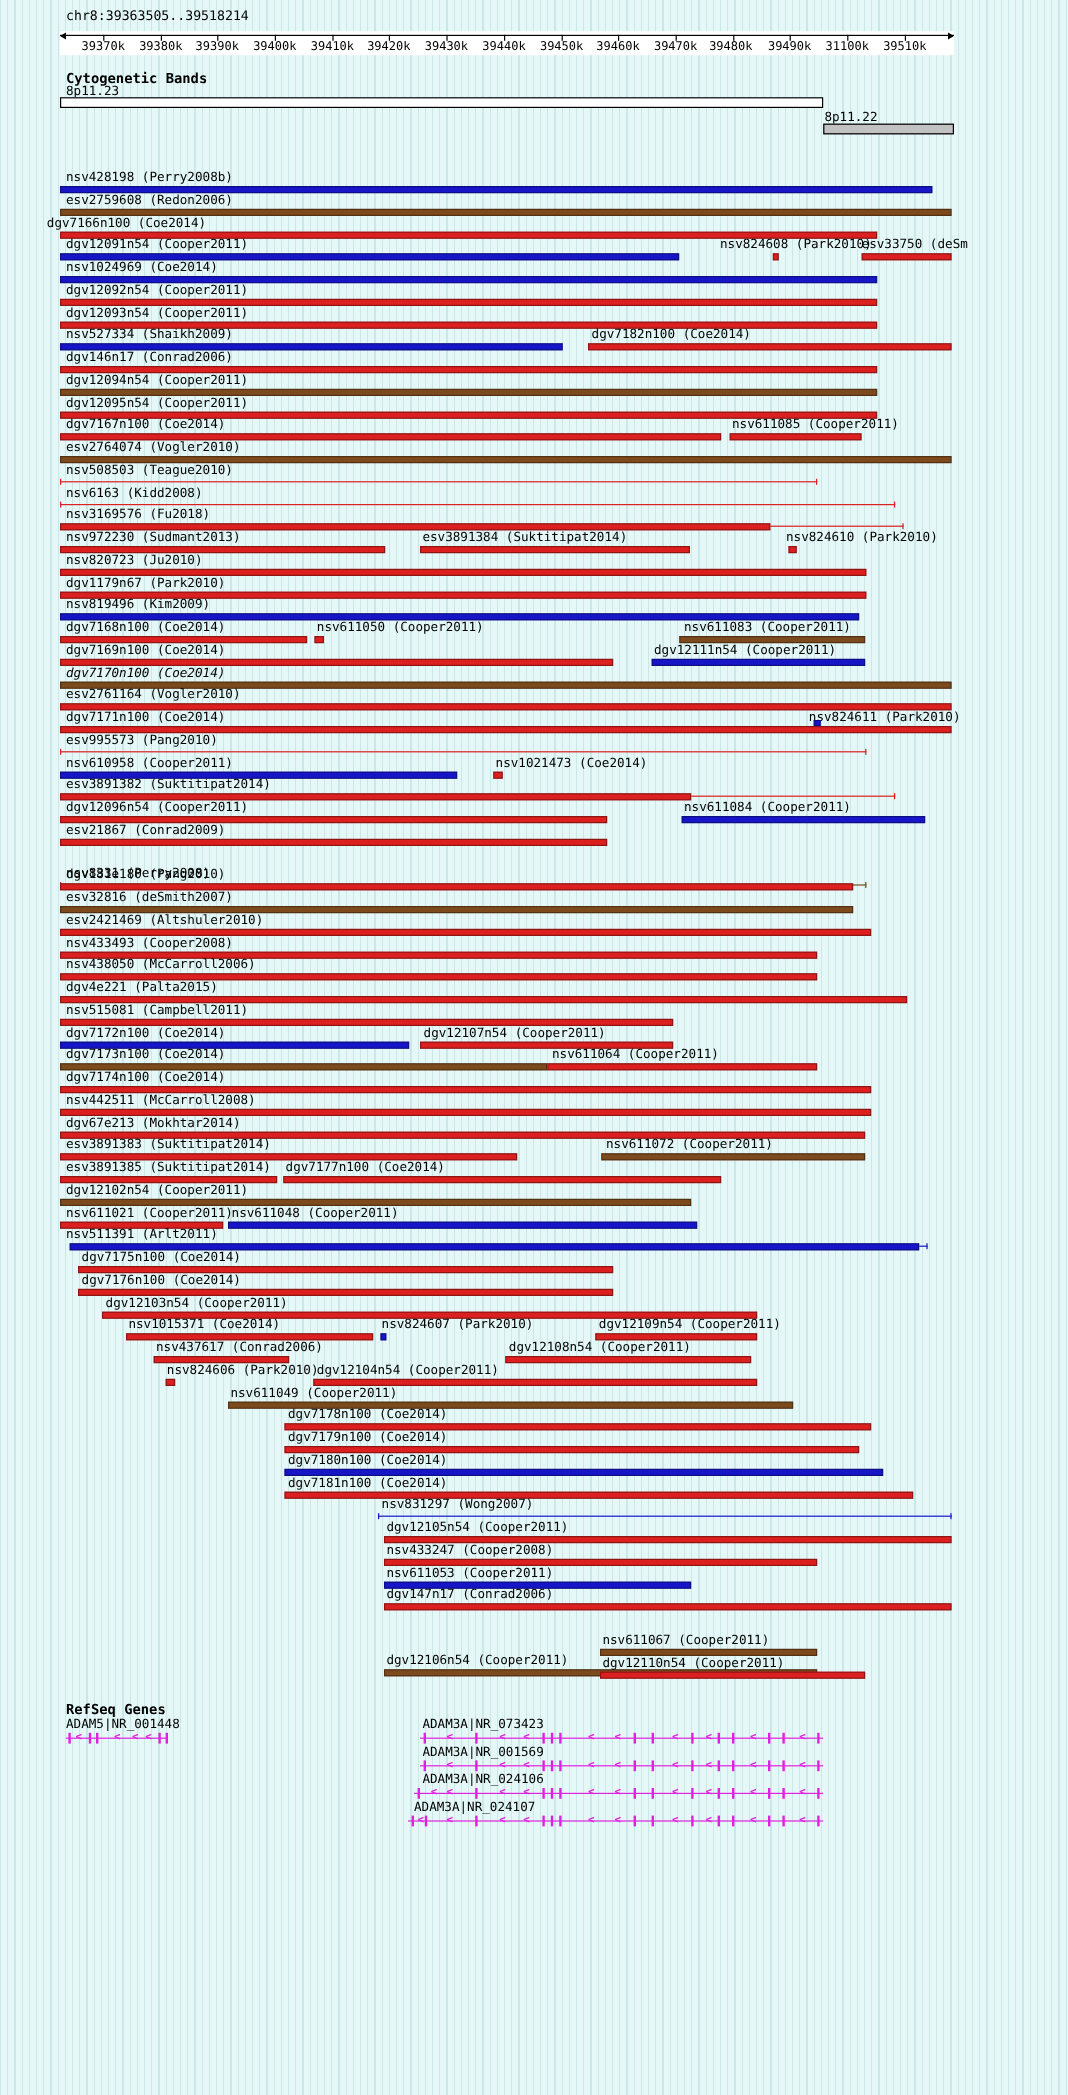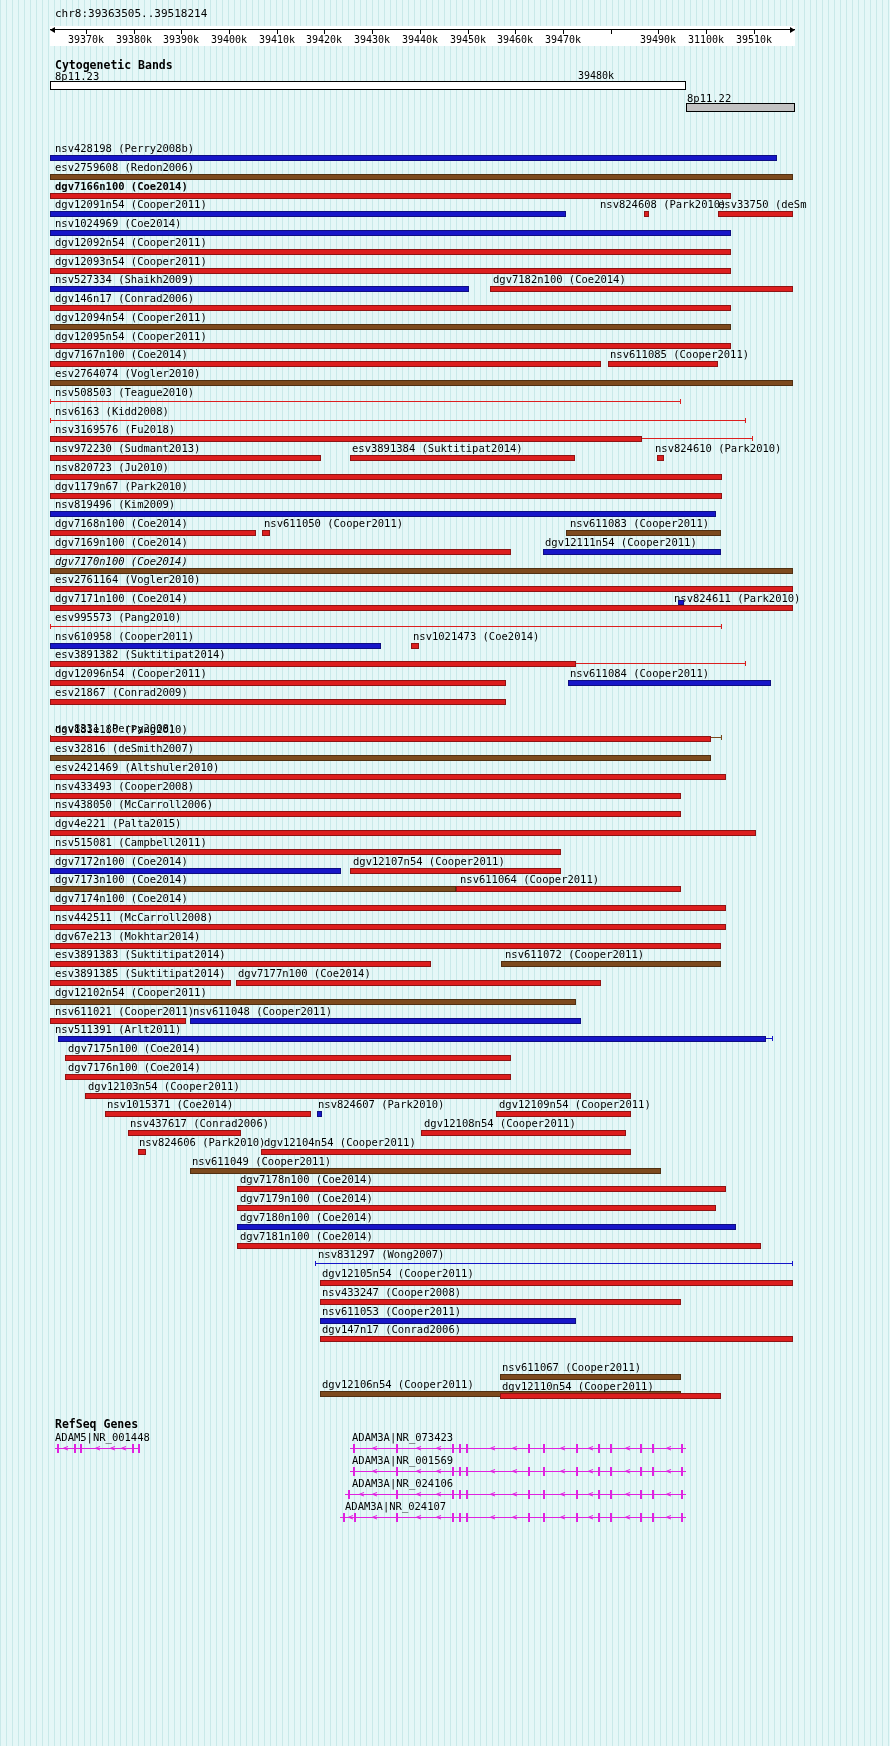--- a/index.html
+++ b/index.html
@@ -59,21 +59,21 @@
         <div class="rtick-label" style="left: 322px;">39430k</div>
         <div class="rtick" style="left: 370px;"></div>
         <div class="rtick-label" style="left: 370px;">39440k</div>
         <div class="rtick" style="left: 418px;"></div>
         <div class="rtick-label" style="left: 418px;">39450k</div>
         <div class="rtick" style="left: 465px;"></div>
         <div class="rtick-label" style="left: 465px;">39460k</div>
         <div class="rtick" style="left: 513px;"></div>
         <div class="rtick-label" style="left: 513px;">39470k</div>
         <div class="rtick" style="left: 561px;"></div>
-        <div class="rtick-label" style="left: 546px; margin-top: 36px;">39480k</div>
+        <div class="rtick-label" style="left: 559px;">39480k</div>
         <div class="rtick" style="left: 608px;"></div>
         <div class="rtick-label" style="left: 608px;">39490k</div>
         <div class="rtick" style="left: 656px;"></div>
         <div class="rtick-label" style="left: 656px;">31100k</div>
         <div class="rtick" style="left: 704px;"></div>
         <div class="rtick-label" style="left: 704px;">39510k</div>
       </div>
   </div>
 
   <div class="hdr" id="cyto-title" style="left:55px; top:59px;">Cytogenetic Bands</div>
@@ -87,21 +87,21 @@
   <div id="dgv-rows">
       <div class="dgv-row" style="top: 143px;">
         <div class="lbl" style="left: 55px;">nsv428198 (Perry2008b)</div>
         <div class="bar" style="left: 50px; width: 727px; background: rgb(22, 22, 200);"></div>
       </div>
       <div class="dgv-row" style="top: 161.75px;">
         <div class="lbl" style="left: 55px;">esv2759608 (Redon2006)</div>
         <div class="bar" style="left: 50px; width: 743px; background: rgb(125, 74, 30);"></div>
       </div>
       <div class="dgv-row" style="top: 180.5px;">
-        <div class="lbl" style="left: 55px; font-weight: bold;">dgv7166n100 (Coe2014)</div>
+        <div class="lbl" style="left: 39px;">dgv7166n100 (Coe2014)</div>
         <div class="bar" style="left: 50px; width: 681px; background: rgb(220, 31, 31);"></div>
       </div>
       <div class="dgv-row" style="top: 199.25px;">
         <div class="lbl" style="left: 55px;">dgv12091n54 (Cooper2011)</div>
         <div class="bar" style="left: 50px; width: 516px; background: rgb(22, 22, 200);"></div>
         <div class="lbl" style="left: 600px;">nsv824608 (Park2010)</div>
         <div class="bar" style="left: 644px; width: 5px; background: rgb(220, 31, 31);"></div>
         <div class="lbl" style="left: 718px;">esv33750 (deSm</div>
         <div class="bar" style="left: 718px; width: 75px; background: rgb(220, 31, 31);"></div>
       </div>

